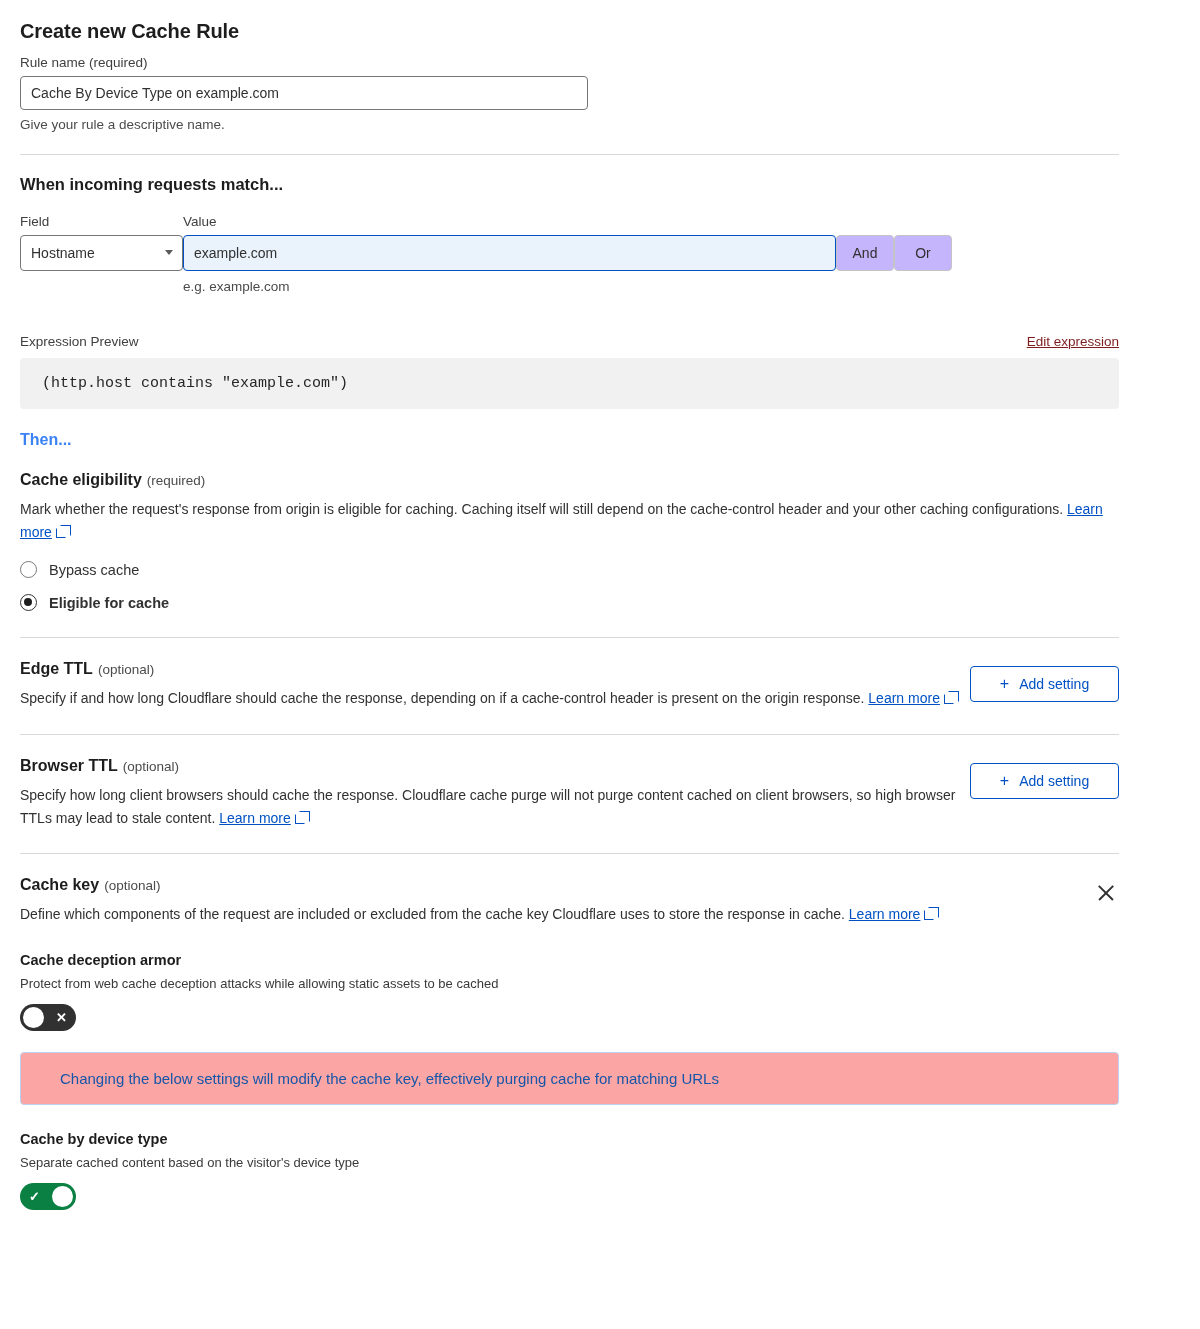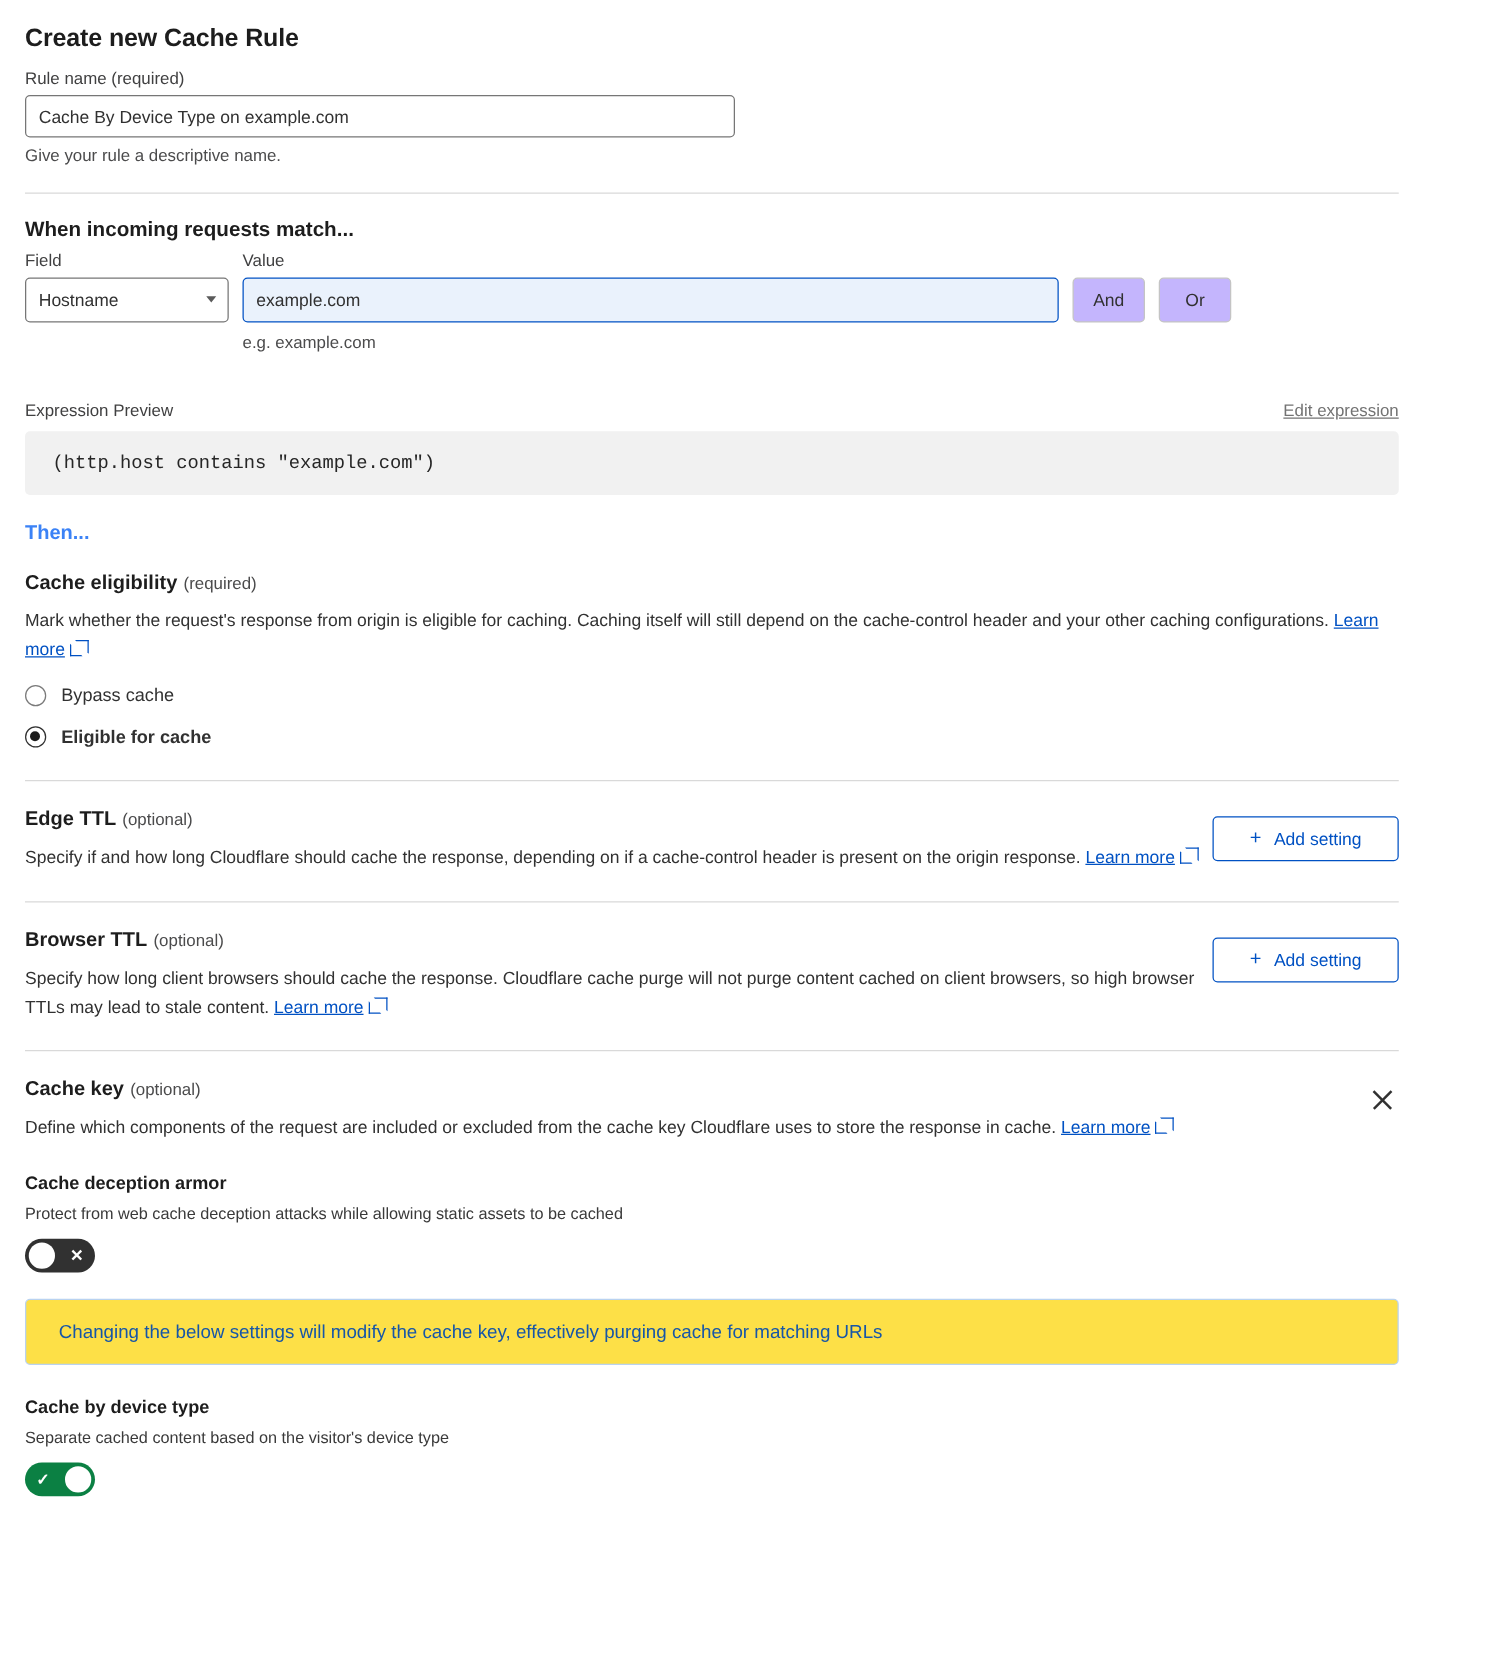--- a/index.html
+++ b/index.html
@@ -63,22 +63,21 @@
   h2.section-title {
     font-size: 16.5px;
     font-weight: bold;
     color: #1d1d1d;
     margin: 20px 0 0 0;
   }
 
   .match-row {
     display: flex;
     align-items: flex-start;
-    gap: 11px;
-    margin-top: 7px;
+    margin-top: 20px;
   }
   .field-col { display: flex; flex-direction: column; }
   .select-wrap { position: relative; }
   select.sel {
     appearance: none;
     -webkit-appearance: none;
     height: 36px;
     border: 1px solid #767676;
     border-radius: 4px;
     background: #fff;
@@ -121,21 +120,21 @@
 
   .expr-head {
     display: flex;
     justify-content: space-between;
     align-items: baseline;
     margin-top: 40px;
   }
   .expr-label { font-size: 13.5px; color: #404041; }
   .edit-expr {
     font-size: 13.5px;
-    color: #737373;
+    color: #7f1d1d;
     text-decoration: underline;
     cursor: pointer;
   }
   .expr-box {
     margin-top: 9px;
     background: #f1f1f1;
     border-radius: 4px;
     padding: 17px 22px;
     font-family: "Liberation Mono", monospace;
     font-size: 15px;
@@ -278,24 +277,24 @@
     font-size: 13px;
     color: #fff;
     font-weight: bold;
     position: absolute;
   }
   .toggle.off .tog-glyph { right: 9px; }
   .toggle.on .tog-glyph { left: 9px; }
 
   .notice {
     margin-top: 21px;
-    background: #fde047;
+    background: #fca5a5;
     border: 1px solid #b9d2f0;
     border-radius: 4px;
-    padding: 17px 26px;
+    padding: 17px 39px;
     font-size: 15px;
     color: #1656a8;
   }
 </style>
 </head>
 <body>
 
 <div class="page">
   <div class="inner">
 

